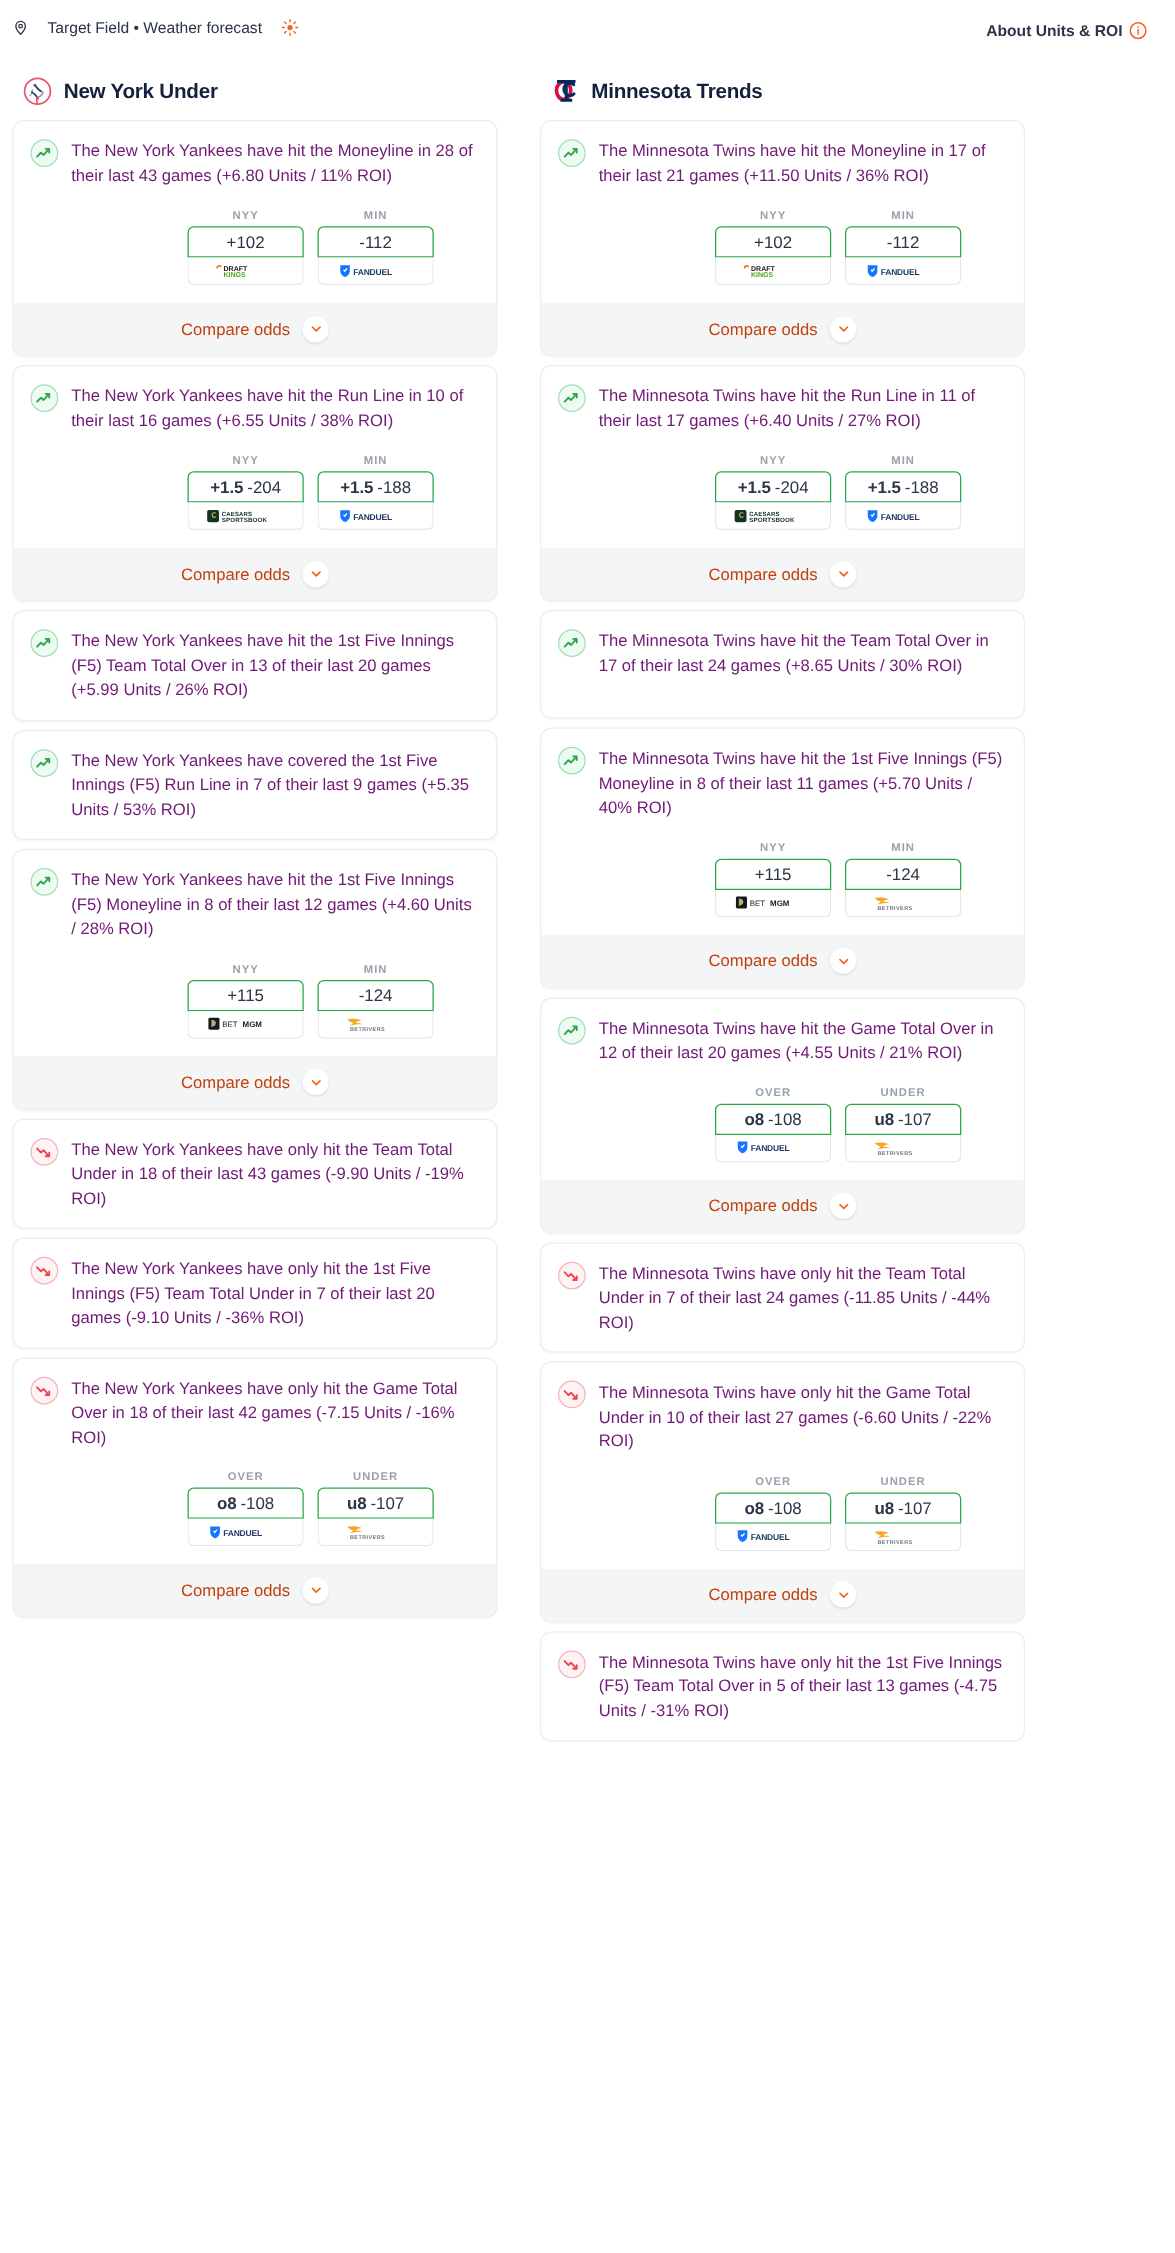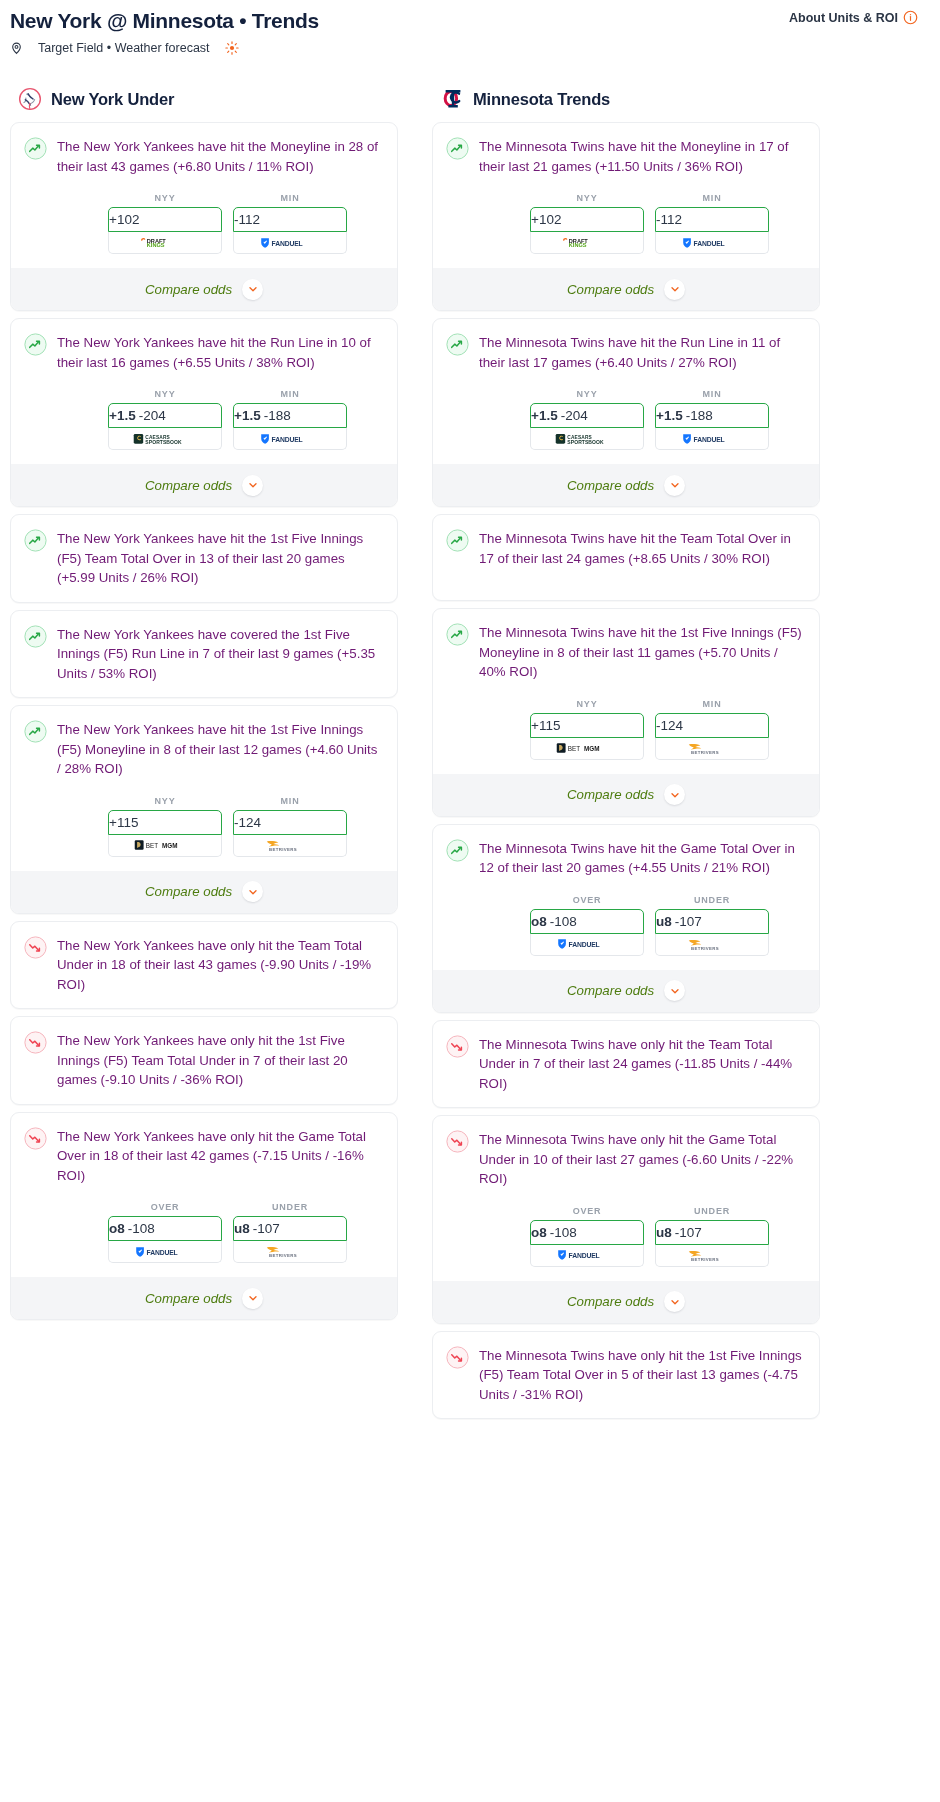--- a/index.html
+++ b/index.html
@@ -57,62 +57,61 @@
   .tr-ico { width: 23px; height: 23px; flex: none; margin-top: 1px; }
   .tr-text {
     font-size: 13.3px; line-height: 19.5px; color: #701a75; padding-top: 1px;
   }
 
   
   .odds-row {
     display: flex; justify-content: flex-end; gap: 11px;
     margin-top: 17px; padding-right: 37px;
   }
-  .odds-cell { width: 114px; }
+  .odds-cell { width: 93px; }
   .odds-lbl {
     text-align: center; font-size: 9px; letter-spacing: .8px;
     color: #9aa1ab; margin-bottom: 4px; font-weight: bold;
   }
   .odds-box {
     border: 1px solid #27a745; border-radius: 5px 5px 0 0;
-    height: 25px; display: flex; align-items: center; justify-content: flex-start;
+    height: 25px; display: flex; align-items: center; justify-content: center;
     font-size: 13.5px; color: #2c3646; background: #fff; cursor: pointer;
   }
   .odds-box .sp { font-weight: bold; margin-right: 3px; }
   .book-box {
     border: 1px solid #e4e7eb; border-top: none; border-radius: 0 0 5px 5px;
     height: 22px; display: flex; align-items: center; justify-content: center;
     background: #fff; cursor: pointer;
   }
   .book-box svg { display: block; }
 
   
   .compare {
     margin: 14px -13px 0 -13px;
     background: #f4f5f7;
     border-radius: 0 0 8px 8px;
     height: 42px;
     display: flex; align-items: center; justify-content: center; gap: 10px;
-    font-size: 13.3px; color: #4d7c0f; cursor: pointer; font-style: italic;
+    font-size: 13.3px; color: #c2410c; cursor: pointer;
   }
   .chev-btn {
     width: 21px; height: 21px; border-radius: 50%; background: #fff;
     display: flex; align-items: center; justify-content: center;
     box-shadow: 0 1px 2px rgba(16,24,40,.12);
   }
   .card.noodds { padding-bottom: 14px; }
   .card.noodds .card-body { min-height: 58px; }
 </style>
 </head>
 <body>
 
 <div class="page">
 
   <div class="hdr">
-    <div class="hdr-title">New York @ Minnesota • Trends</div>
     <div class="hdr-sub">
       <span class="pin-ico">
         <svg viewBox="0 0 24 24" width="13" height="14" fill="none" stroke="#2b3545" stroke-width="2">
           <path d="M12 22s7-7.2 7-12a7 7 0 1 0-14 0c0 4.8 7 12 7 12z"></path>
             <circle cx="12" cy="10" r="2.6"></circle>
         </svg>
       </span>
       <span>Target Field • Weather forecast</span>
       <span class="sun-ico">
         <svg viewBox="0 0 24 24" width="14" height="14" stroke="#f2641e" stroke-width="2" fill="none" stroke-linecap="round">

